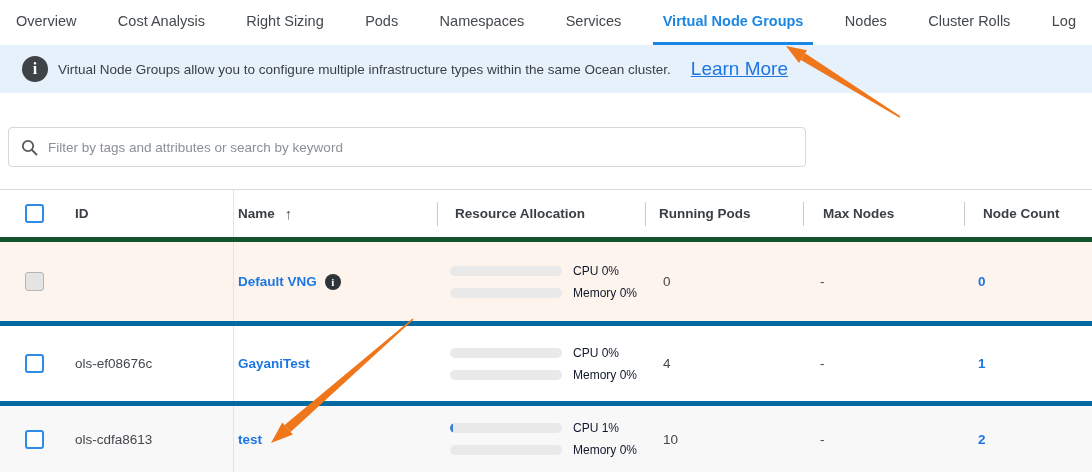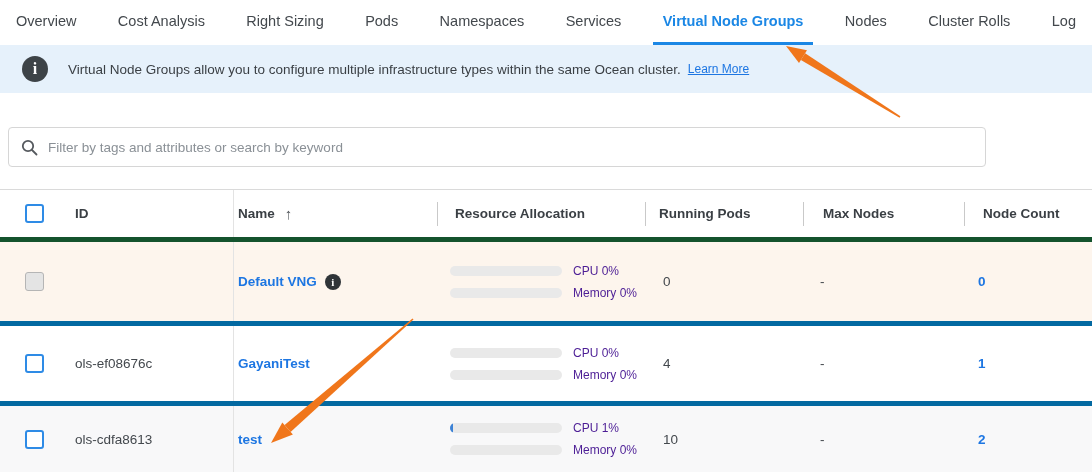--- a/index.html
+++ b/index.html
@@ -12,25 +12,25 @@
     padding:0 6px; background:#fff; }
   .tab { display:flex; align-items:center; padding:0 10px; font-size:14.5px; color:#43484d;
     cursor:pointer; border-bottom:3px solid transparent; white-space:nowrap; }
   .tab.active { color:#1b87e5; font-weight:600; border-bottom-color:#1b87e5; }
 
   
   .banner { height:48px; background:#e6f1fb; display:flex; align-items:center; padding:0 22px; }
   .info-circle { width:26px; height:26px; border-radius:50%; background:#3d4347; color:#fff;
     display:flex; align-items:center; justify-content:center; font-family:"Liberation Serif",serif;
     font-weight:bold; font-size:16px; flex:0 0 auto; }
-  .banner-text { margin-left:20px; font-size:13.5px; color:#3a3f44; }
-  .banner-link { margin-left:7px; font-size:12px; color:#1d76e2; text-decoration:underline; cursor:pointer; }
-
-  
-  .search-box { margin:34px 0 0 8px; width:978px; height:40px; border:1px solid #d6d6d6;
+  .banner-text { margin-left:10px; font-size:13.5px; color:#3a3f44; }
+  .banner-link { margin-left:20px; font-size:19px; color:#1d76e2; text-decoration:underline; cursor:pointer; }
+
+  
+  .search-box { margin:34px 0 0 8px; width:798px; height:40px; border:1px solid #d6d6d6;
     border-radius:4px; display:flex; align-items:center; padding:0 12px; background:#fff; }
   .search-box svg { flex:0 0 auto; }
   .search-input { border:none; outline:none; flex:1; margin-left:10px; font-size:13.5px;
     color:#43484d; font-family:"Liberation Sans",sans-serif; }
   .search-input::placeholder { color:#8a9096; }
 
   
   .table { margin-top:22px; border-top:1px solid #dadada; }
   .tr { display:grid; grid-template-columns:62px 171px 204px 208px 158px 161px auto;
     align-items:center; }
@@ -61,21 +61,21 @@
   .id-text { font-size:13.5px; color:#43484d; }
   .name-link { color:#1d76e2; font-weight:600; font-size:13.5px; text-decoration:none; cursor:pointer; }
   .row-info { width:16px; height:16px; border-radius:50%; background:#2f3438; color:#fff;
     margin-left:8px; display:inline-flex; align-items:center; justify-content:center;
     font-family:"Liberation Serif",serif; font-weight:bold; font-size:11px; cursor:pointer; }
 
   .res-block { display:flex; flex-direction:column; gap:8px; }
   .bar-line { display:flex; align-items:center; gap:11px; }
   .bar { width:112px; height:10px; border-radius:5px; background:#e9e9e9; overflow:hidden; }
   .bar-fill { height:100%; background:#3c82d6; border-radius:5px 0 0 5px; }
-  .bar-label { font-size:12px; color:#4c1d95; white-space:nowrap; }
+  .bar-label { font-size:12px; color:#0f172a; white-space:nowrap; }
 
   .count-link { color:#1d76e2; font-weight:600; cursor:pointer; text-decoration:none; }
 
   .annot { position:absolute; left:0; top:0; width:1092px; height:472px; pointer-events:none; }
 </style>
 </head>
 <body>
 
 <div class="page">
 

